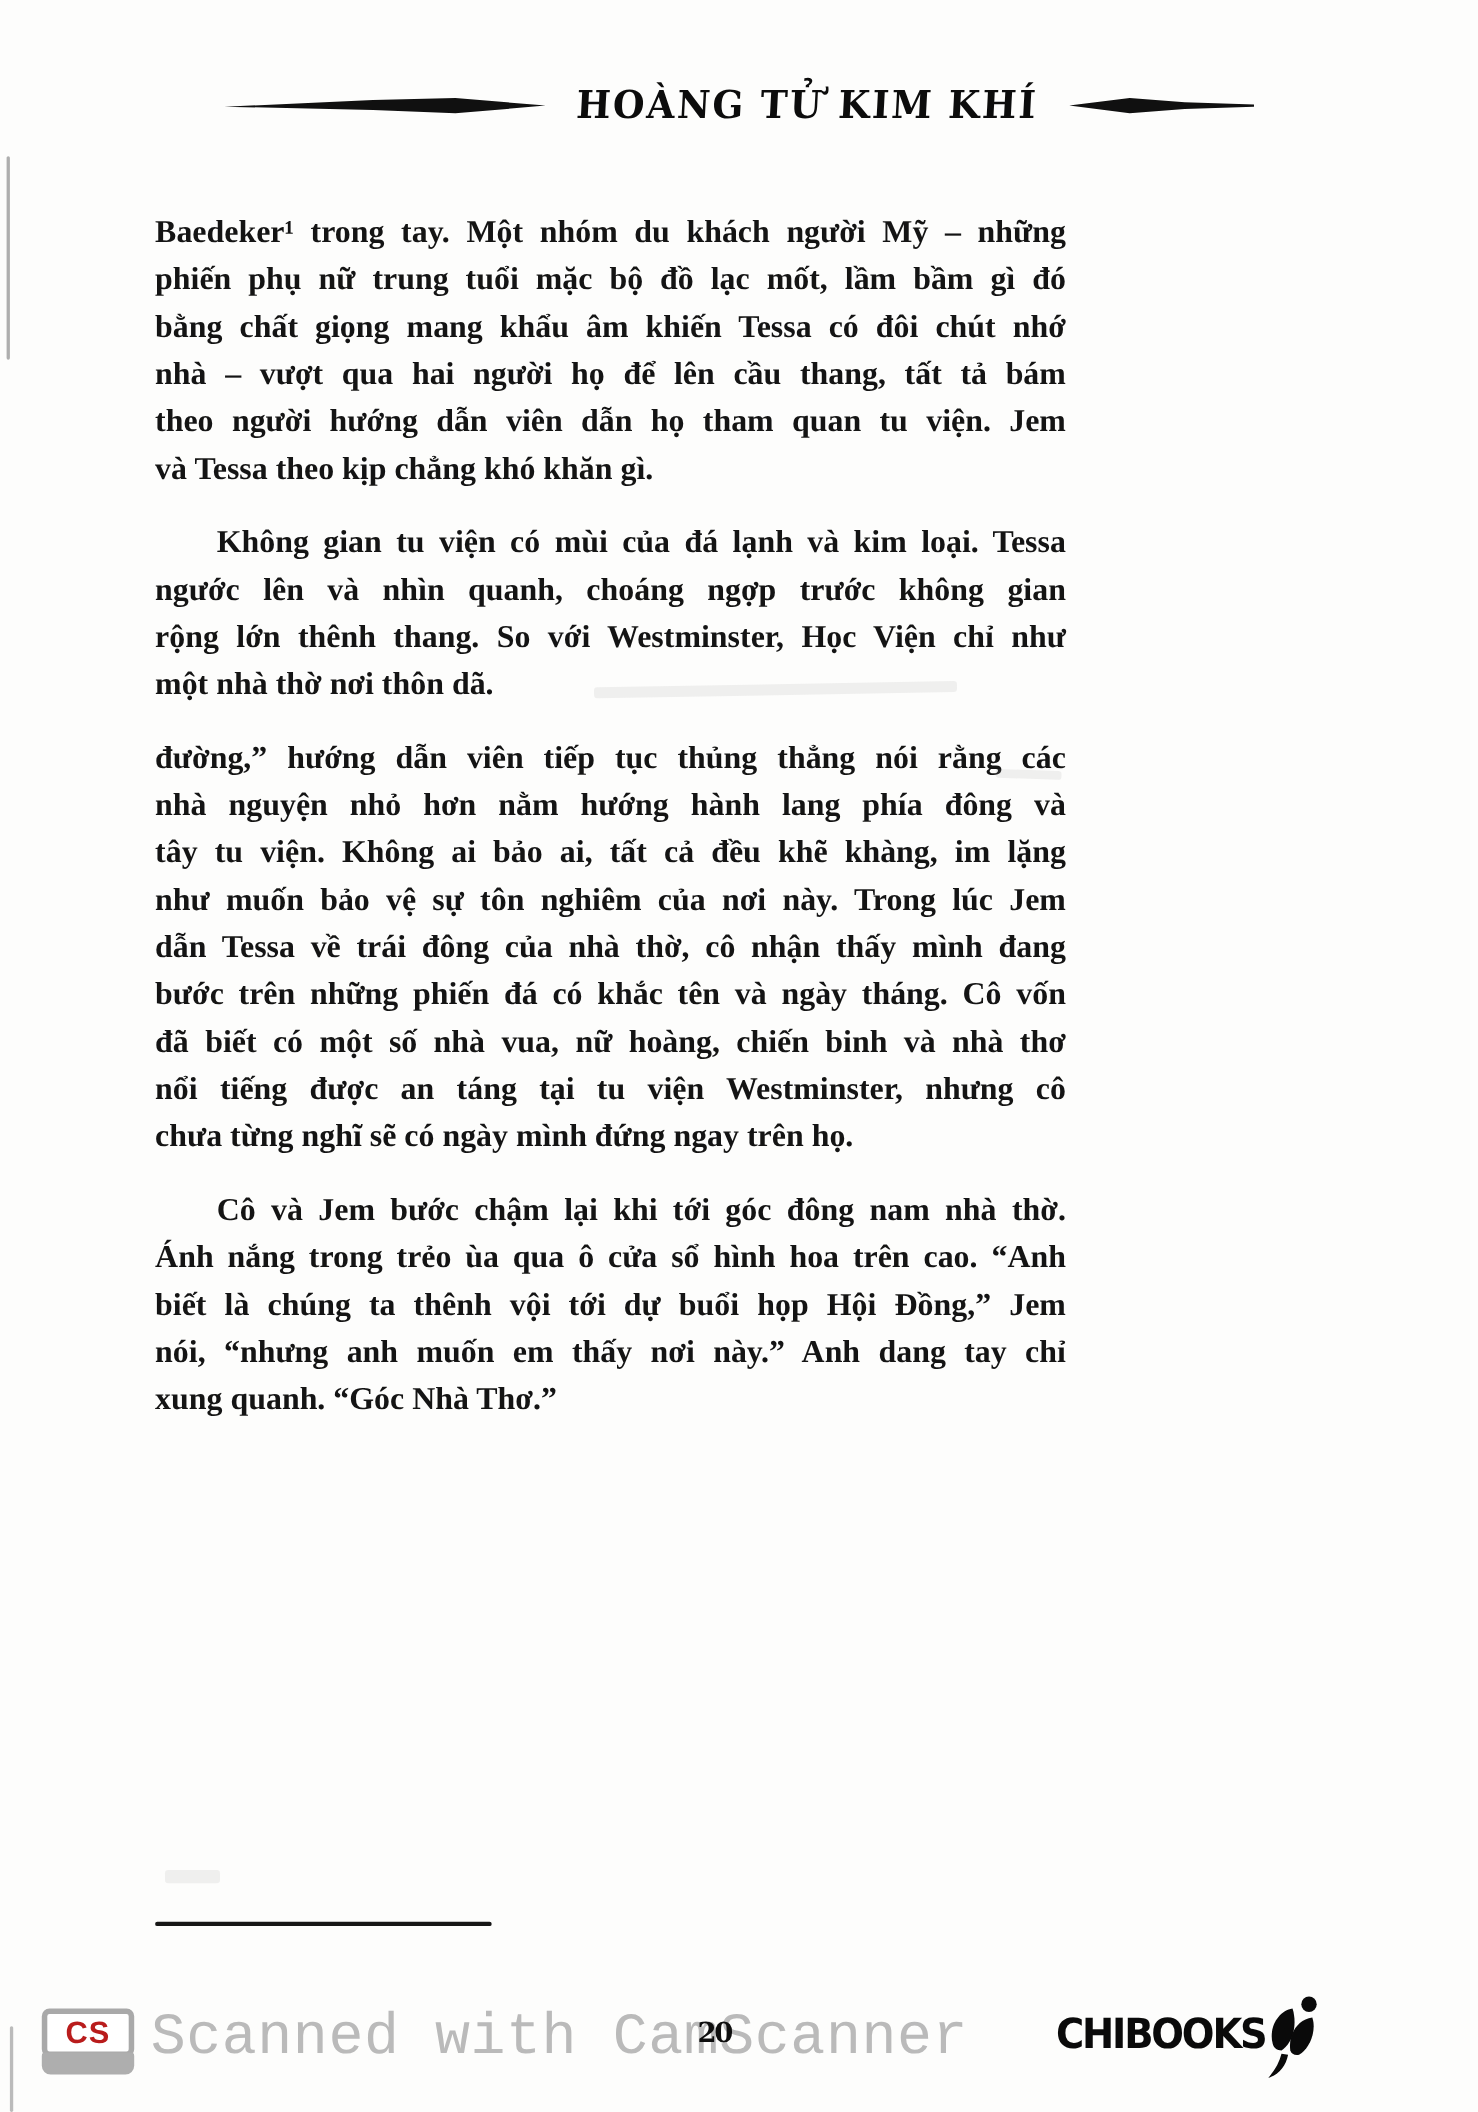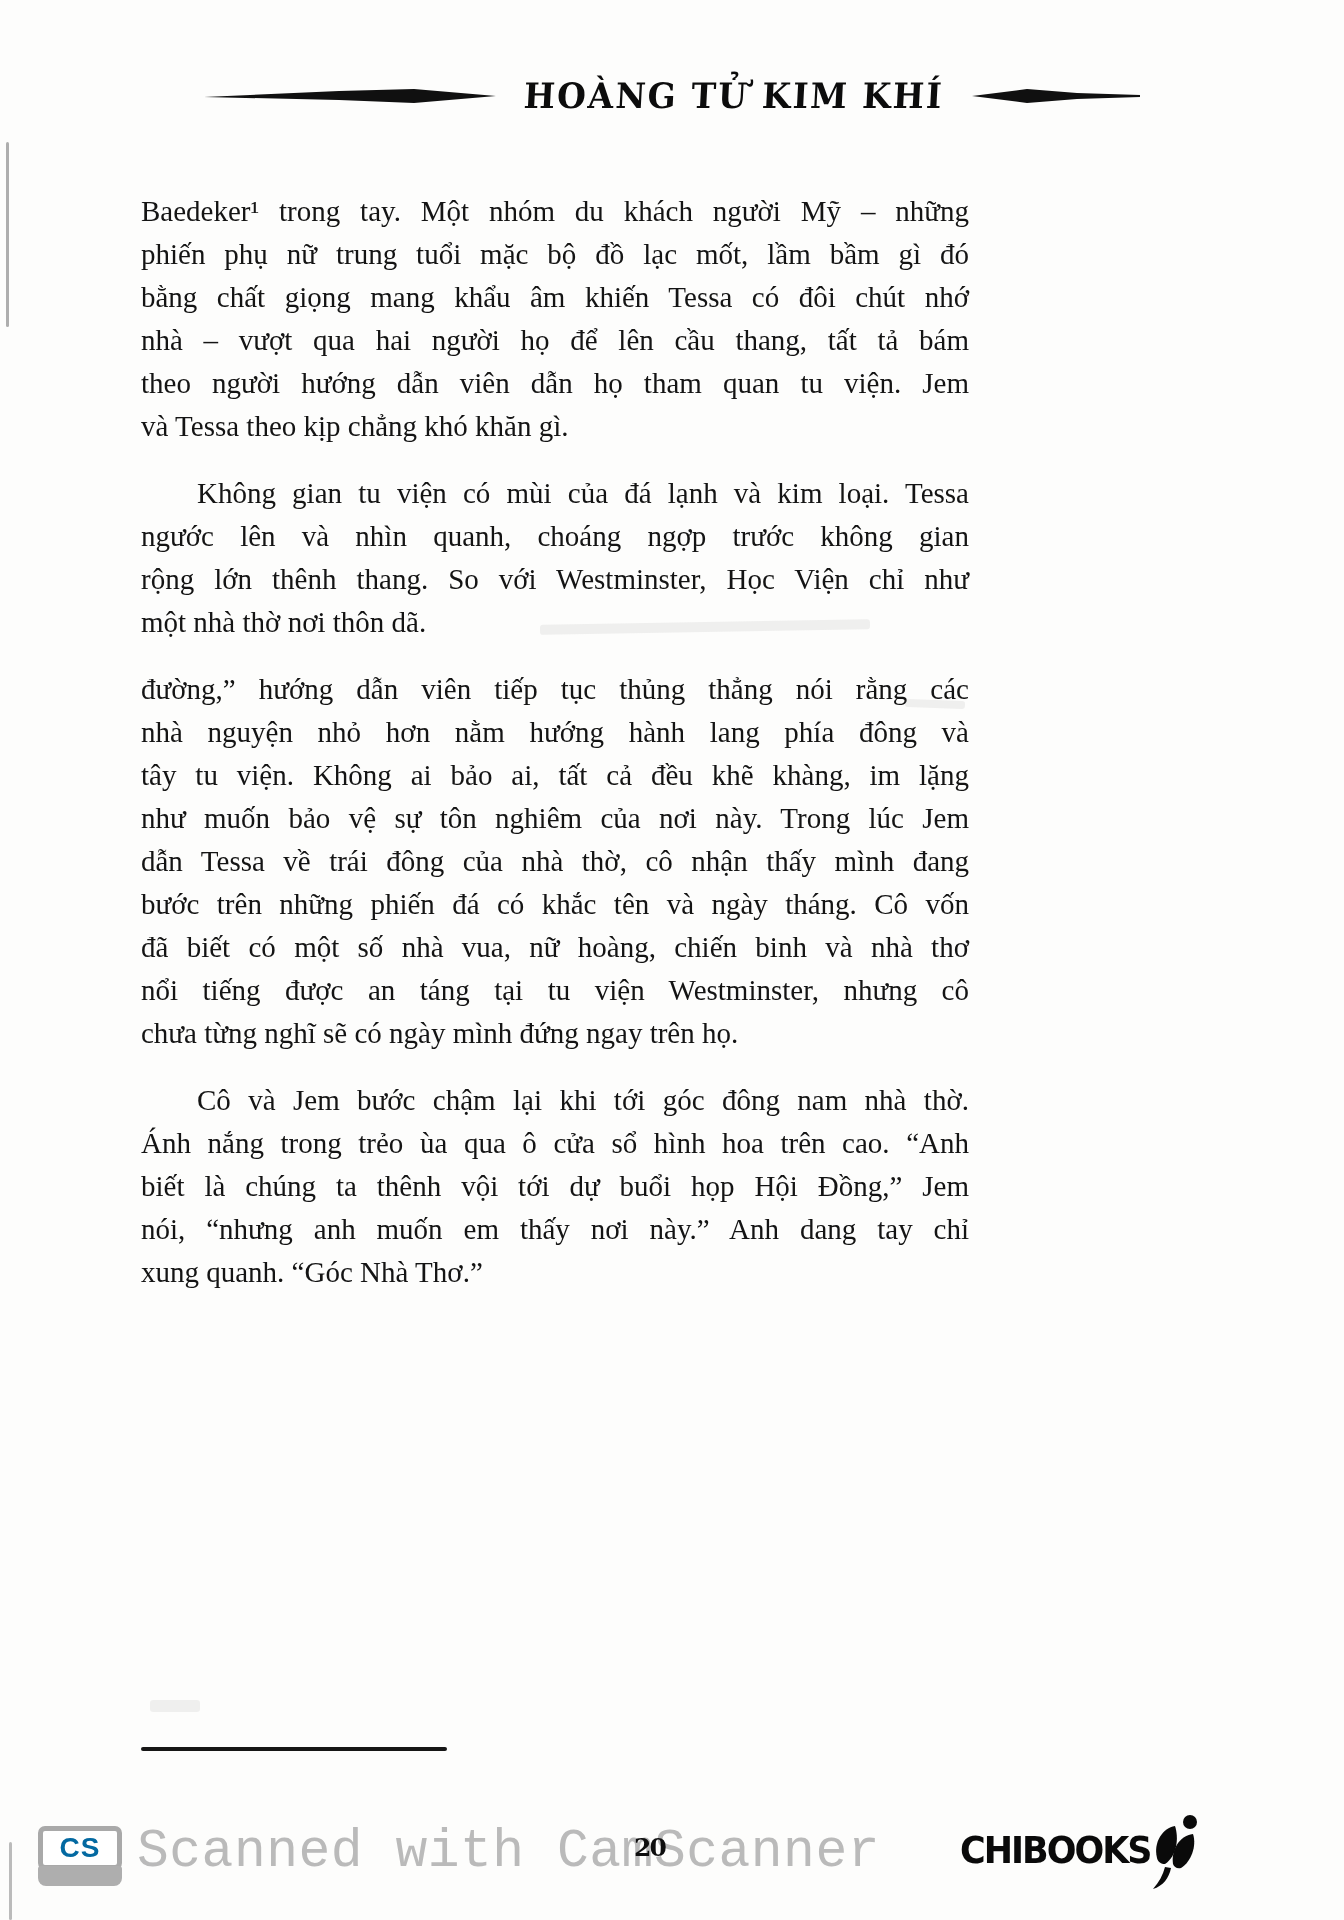--- a/index.html
+++ b/index.html
@@ -18,21 +18,21 @@
     font-family:"DejaVu Serif", serif; font-weight:bold;
     font-size:33px; letter-spacing:2px; color:#0c0c0c;
     transform:skewX(-3deg) scaleY(1.06);
     white-space:nowrap;
   }
   .orn { flex:0 0 auto; }
 
   
   .text-block {
     position:absolute; left:141px; top:190px; width:828px;
-    font-size:29px; line-height:43px; font-weight:normal; color:#141414;
+    font-size:29px; line-height:43px; font-weight:bold; color:#141414;
   }
   .para { margin:0 0 24px 0; }
   .line { width:100%; }
   .line.just { text-align:justify; text-align-last:justify; }
   .line.ind { padding-left:56px; box-sizing:border-box; }
 
   
   .footnote-rule {
     position:absolute; left:141px; top:1747px; width:306px; height:4px;
     background:#161616; border-radius:2px;
@@ -44,21 +44,21 @@
   }
   .footnote .line.just { text-align:justify; text-align-last:justify; }
 
   
   .cam-badge { position:absolute; left:38px; top:1826px; width:84px; }
   .cs-box {
     box-sizing:border-box; width:84px; height:44px;
     border:5px solid #a9a9a9; border-radius:7px; background:#ffffff;
     display:flex; align-items:center; justify-content:center;
     font-family:"Liberation Sans", sans-serif; font-weight:bold;
-    font-size:28px; color:#0369a1; letter-spacing:1px;
+    font-size:28px; color:#b91c1c; letter-spacing:1px;
   }
   .cs-tray {
     width:84px; height:20px; margin-top:-4px;
     background:#aeaeae; border-radius:3px 3px 8px 8px;
   }
   .cam-text {
     position:absolute; left:137px; top:1822px;
     font-family:Liberation Mono, monospace; font-size:53px;
     color:#bababa; letter-spacing:0.5px; white-space:nowrap;
   }

